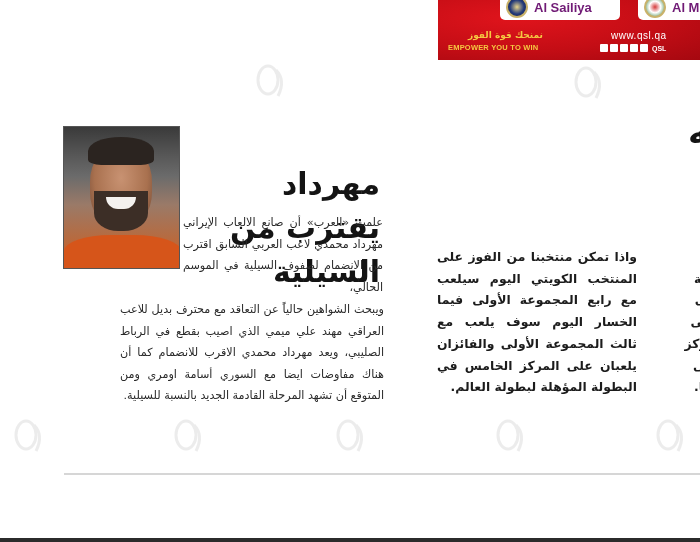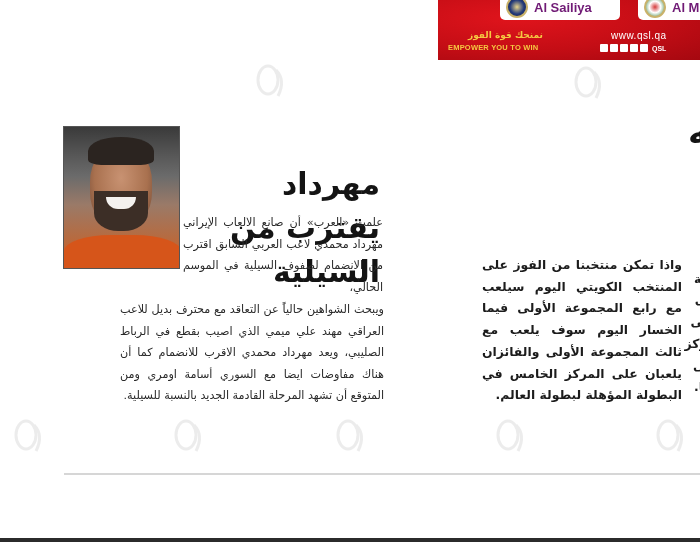--- a/index.html
+++ b/index.html
@@ -41,21 +41,21 @@
   #ad-slogan-ar { position: absolute; left: 30px; top: 30px; font-size: 9px; font-weight: bold; color: #f5c842; direction: rtl; }
   #ad-slogan-en { position: absolute; left: 10px; top: 43px; font-family: "Liberation Sans", sans-serif; font-size: 7.5px; font-weight: bold; color: #f5c842; letter-spacing: 0.2px; }
   #ad-url { position: absolute; left: 162px; top: 30px; font-family: "Liberation Sans", sans-serif; font-size: 10px; font-weight: normal; color: #ffffff; letter-spacing: 0.5px; margin-left: 11px; }
   #ad-social { position: absolute; left: 162px; top: 44px; display: flex; align-items: center; gap: 2px; }
   .soc { width: 8px; height: 8px; background: #ffffff; border-radius: 1px; }
   #ad-handle { font-family: "Liberation Sans", sans-serif; font-size: 7px; color: #ffffff; font-weight: bold; margin-left: 2px; }
 
   #right-headline { position: absolute; left: 626px; top: 110px; width: 140px; direction: rtl; text-align: right;
                     font-weight: bold; font-size: 34px; line-height: 44px; color: #141414; white-space: nowrap; }
 
-  #mid-col { left: 437px; top: 254px; width: 200px; font-weight: bold; font-size: 12.4px; line-height: 21.7px; color: #1c1c1c; margin-left: 45px; }
+  #mid-col { left: 437px; top: 246px; width: 200px; font-weight: bold; font-size: 12.4px; line-height: 21.7px; color: #1c1c1c; }
   #edge-col { left: 650px; top: 246px; width: 90px; font-weight: bold; font-size: 12.4px; line-height: 21.7px; color: #1c1c1c; white-space: nowrap; }
 
   #page-rule { position: absolute; left: 64px; top: 473px; width: 636px; height: 2px; background: #d6d6d6; }
   #bottom-bar { position: absolute; left: 0; top: 538px; width: 700px; height: 4px; background: #2b2b2b; }
 </style>
 </head>
 <body>
 
 <div class="watermark" style="left:8px;top:415px;"><svg viewBox="0 0 40 50">
       <ellipse cx="18" cy="20" rx="10" ry="14" fill="none" stroke="#999" stroke-width="3"></ellipse>

